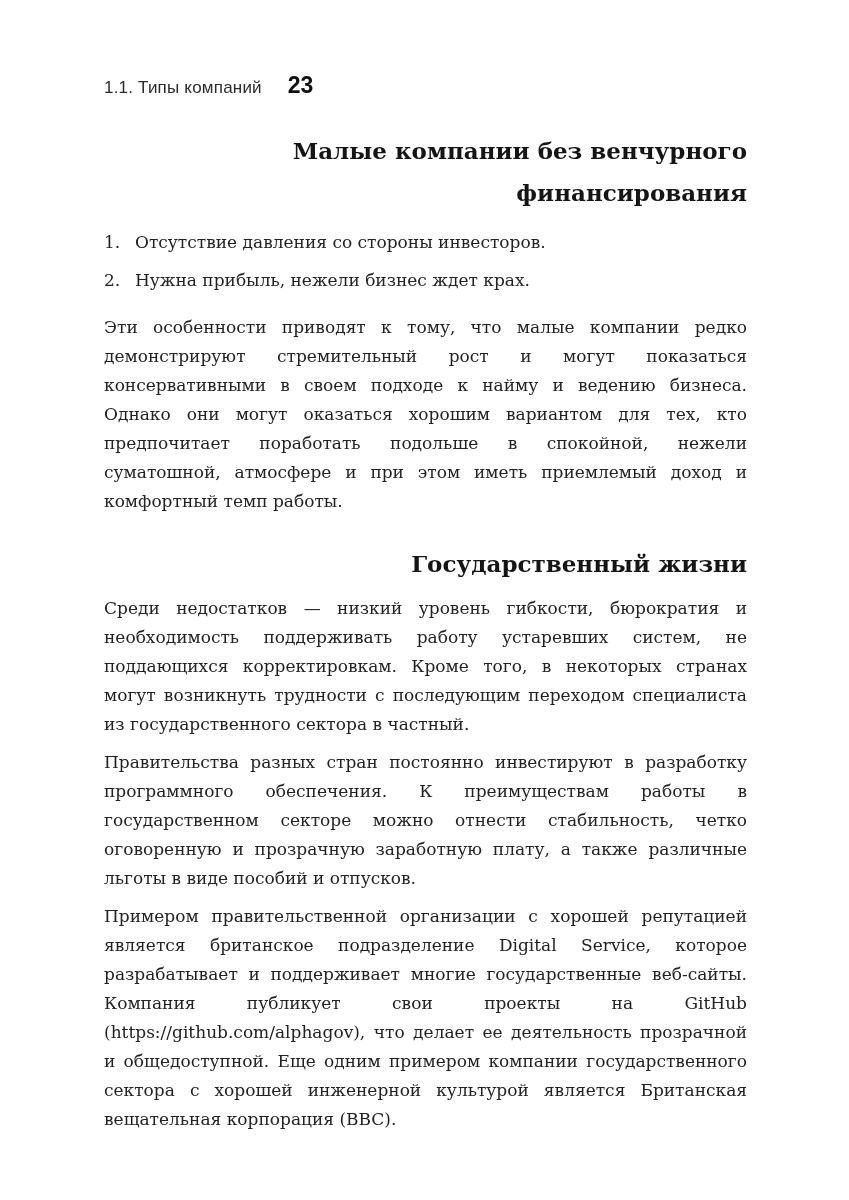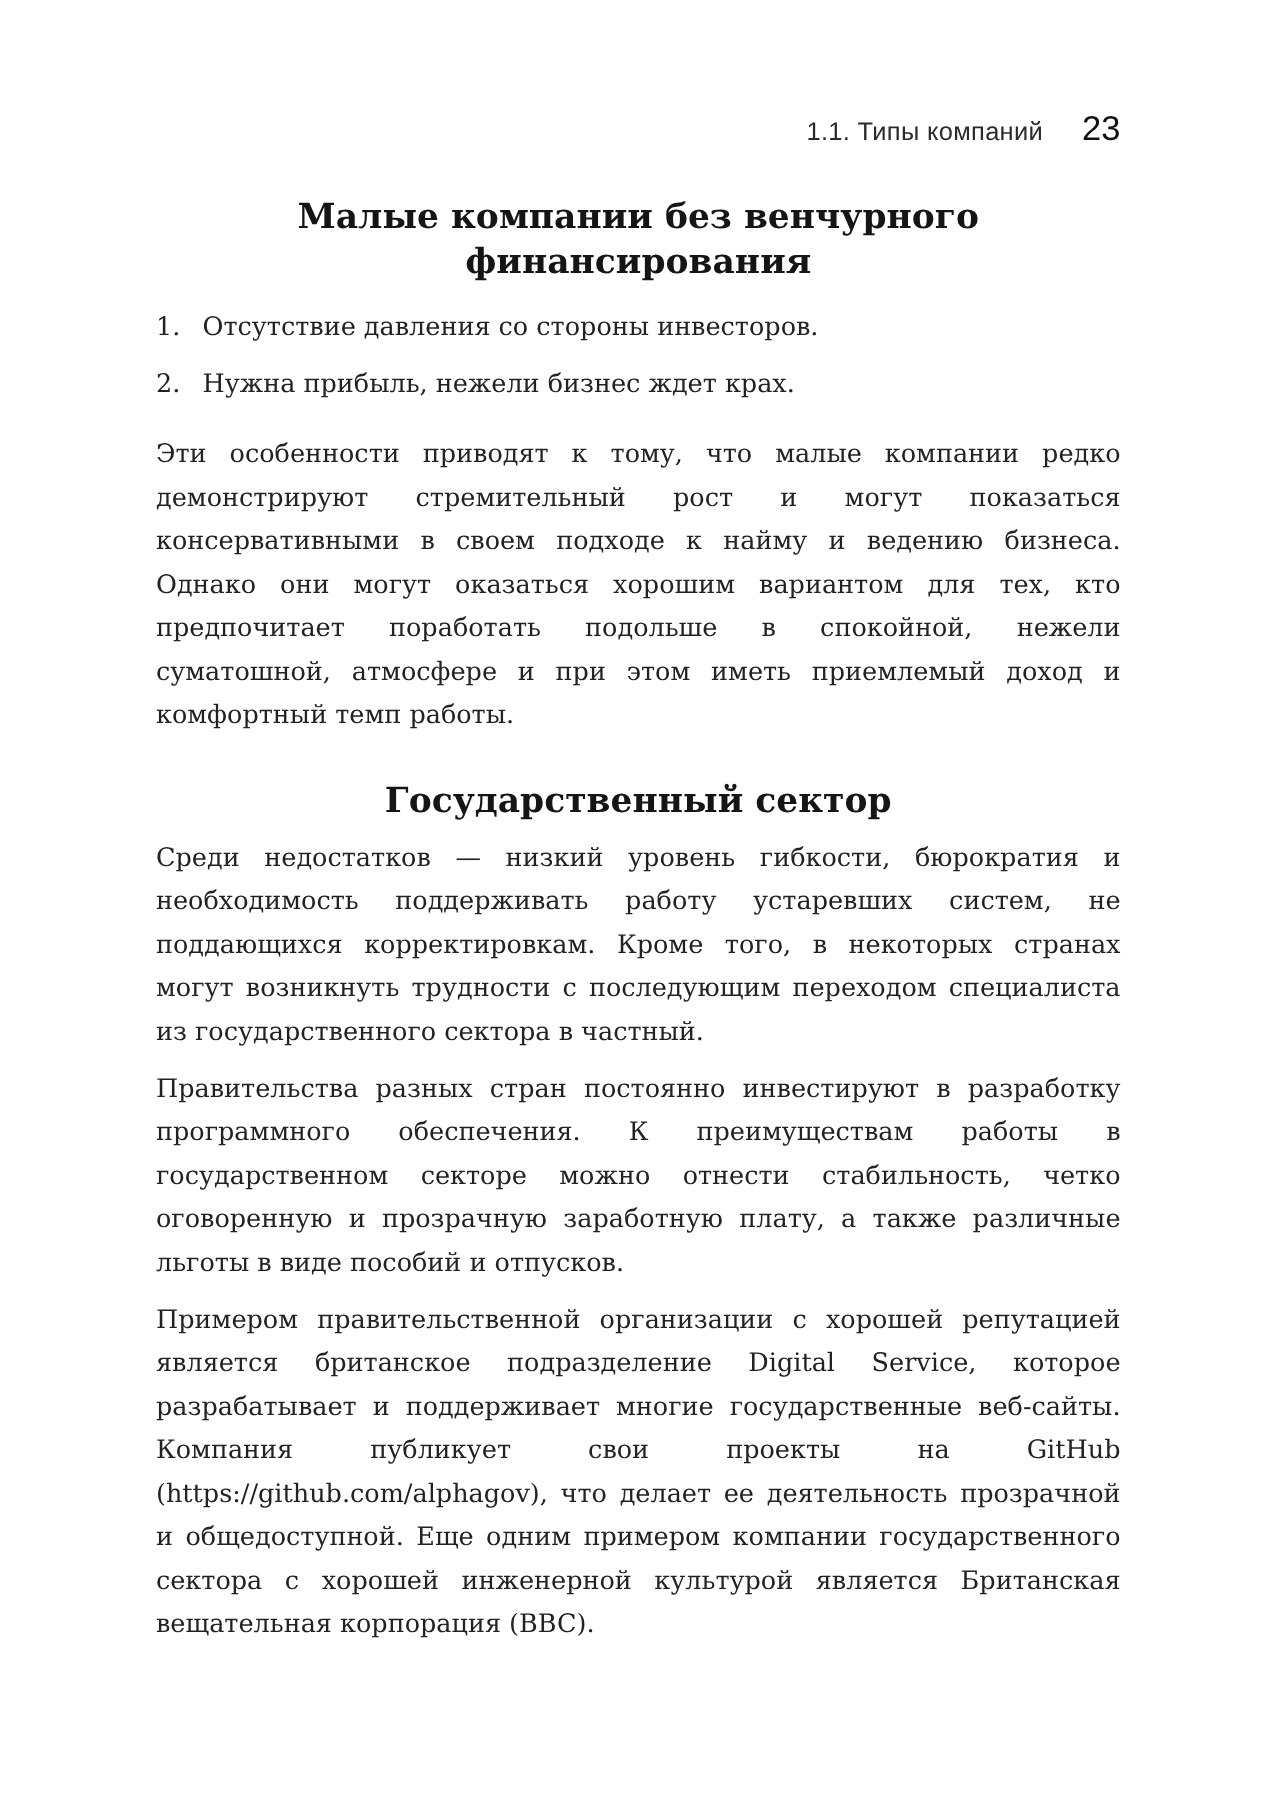--- a/index.html
+++ b/index.html
@@ -12,55 +12,55 @@
     background: #ffffff;
     overflow: hidden;
     color: #1f1f1f;
   }
   .running-head {
     position: absolute;
     top: 72px;
     left: 104px;
     right: 102px;
     display: flex;
-    justify-content: flex-end;
+    justify-content: flex-start;
     align-items: baseline;
     gap: 26px;
     font-family: "Liberation Sans", "DejaVu Sans", sans-serif;
   }
   .rh-title {
     font-size: 17px;
     color: #2b2b2b;
     letter-spacing: 0.2px;
   }
   .rh-num {
     font-size: 23px;
-    font-weight: 400;
+    font-weight: 700;
     color: #111111;
   }
   .content {
     position: absolute;
     top: 130px;
     left: 104px;
     width: 643px;
     font-family: "DejaVu Serif", "Liberation Serif", serif;
     font-size: 17px;
     line-height: 29px;
     text-align: justify;
     color: #222222;
     hyphens: auto;
     -webkit-hyphens: auto;
   }
   .section-heading {
     font-family: "DejaVu Serif", "Liberation Serif", serif;
     font-size: 23px;
-    line-height: 30px;
+    line-height: 42px;
     font-weight: 700;
     color: #151515;
-    text-align: center;
+    text-align: right;
     margin-bottom: 8px;
   }
   .section + .section { margin-top: 27px; }
   .para { margin-top: 9px; margin-bottom: 9px; }
   .numbered-list {
     list-style: none;
     margin: 14px 0 18px 0;
   }
   .numbered-list .list-item {
     display: flex;
@@ -95,21 +95,21 @@
         </li>
         <li class="list-item">
           <span class="li-num">2.</span>
           <span class="li-text">Нужна прибыль, нежели бизнес ждет крах.</span>
         </li>
       </ol>
       <p class="para">Эти особенности приводят к тому, что малые компании редко демонстрируют стремительный рост и могут показаться консервативными в своем подходе к найму и ведению бизнеса. Однако они могут оказаться хорошим вариантом для тех, кто предпочитает поработать подольше в спокойной, нежели суматошной, атмосфере и при этом иметь приемлемый доход и комфортный темп работы.</p>
     </section>
 
     <section class="section">
-      <h2 class="section-heading">Государственный сектор</h2>
+      <h2 class="section-heading">Государственный жизни</h2>
       <p class="para">Среди недостатков — низкий уровень гибкости, бюрократия и необходимость поддерживать работу устаревших систем, не поддающихся корректировкам. Кроме того, в некоторых странах могут возникнуть трудности с последующим переходом специалиста из государственного сектора в частный.</p>
       <p class="para">Правительства разных стран постоянно инвестируют в разработку программного обеспечения. К преимуществам работы в государственном секторе можно отнести стабильность, четко оговоренную и прозрачную заработную плату, а также различные льготы в виде пособий и отпусков.</p>
       <p class="para">Примером правительственной организации с хорошей репутацией является британское подразделение Digital Service, которое разрабатывает и поддерживает многие государственные веб-сайты. Компания публикует свои проекты на GitHub (https://github.com/alphagov), что делает ее деятельность прозрачной и общедоступной. Еще одним примером компании государственного сектора с хорошей инженерной культурой является Британская вещательная корпорация (BBC).</p>
     </section>
 
   </main>
 
 </div>
 
 </body></html>

